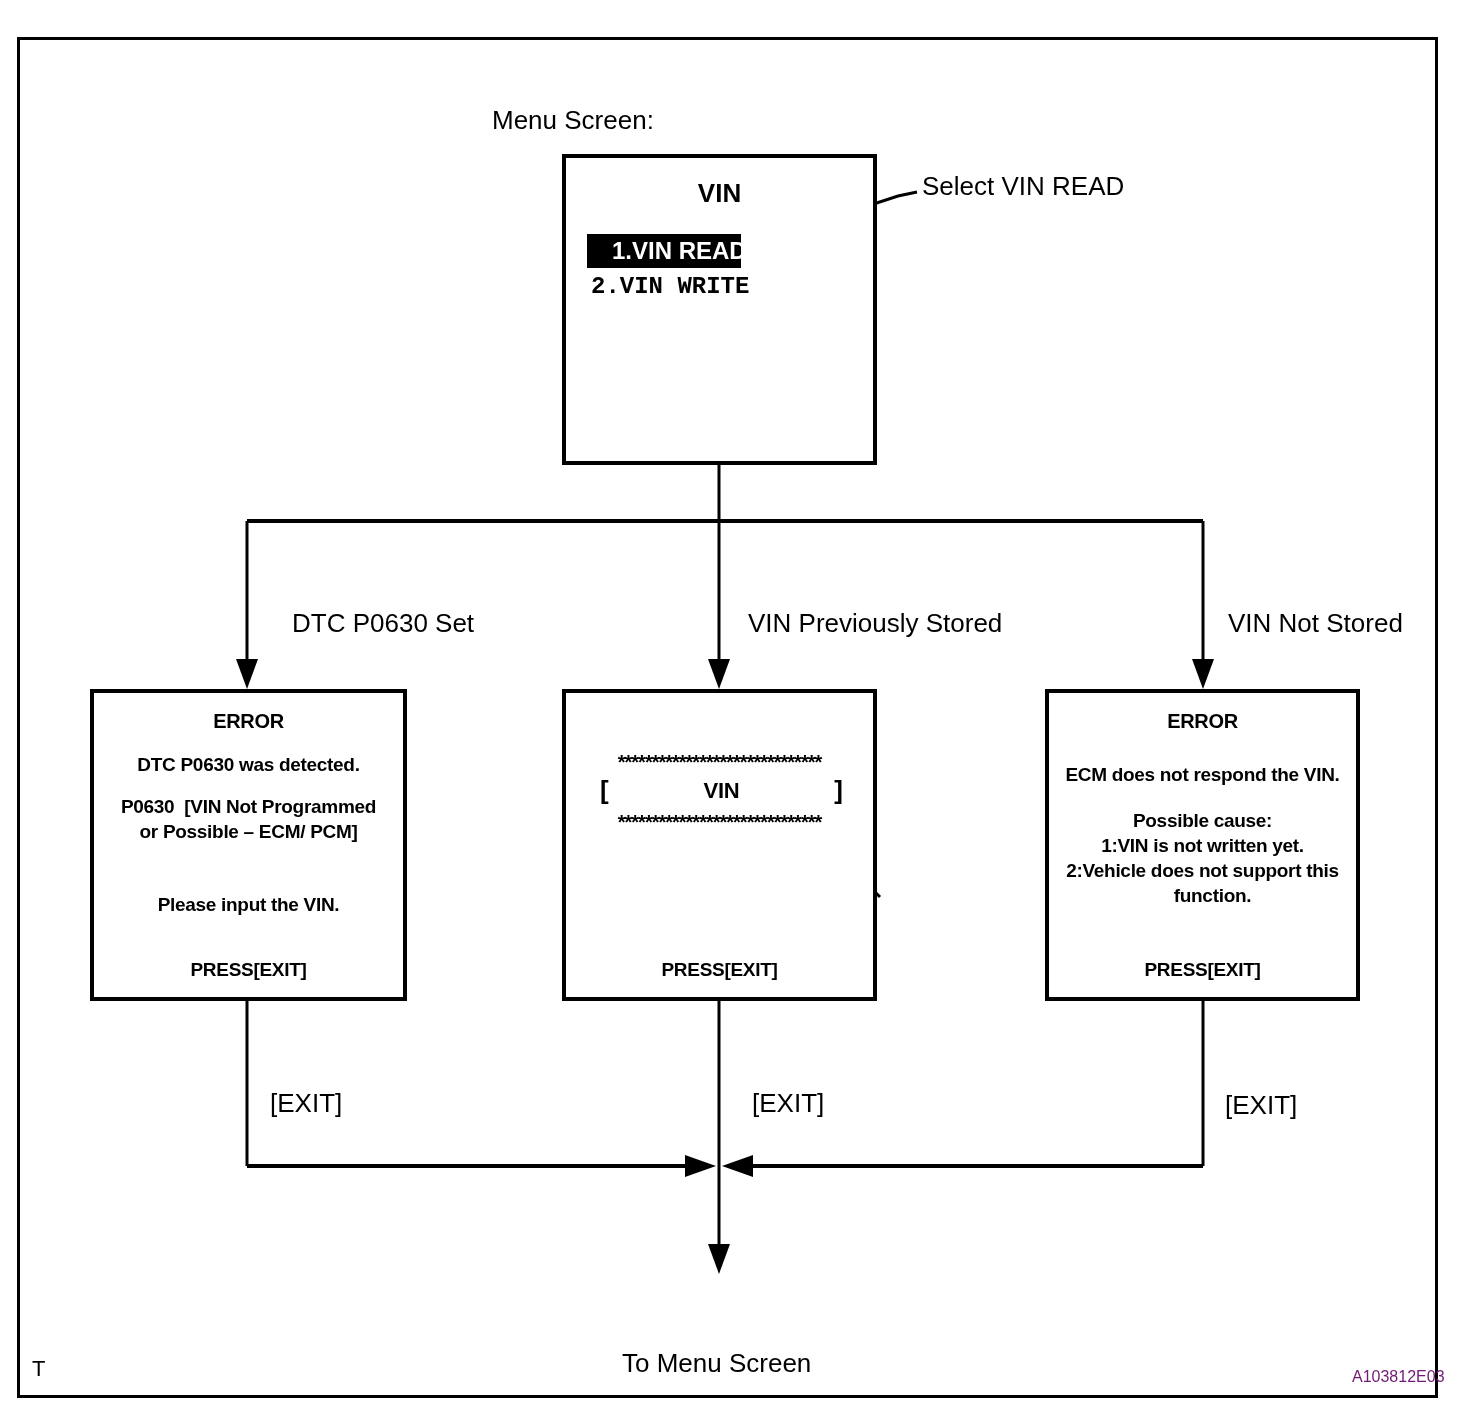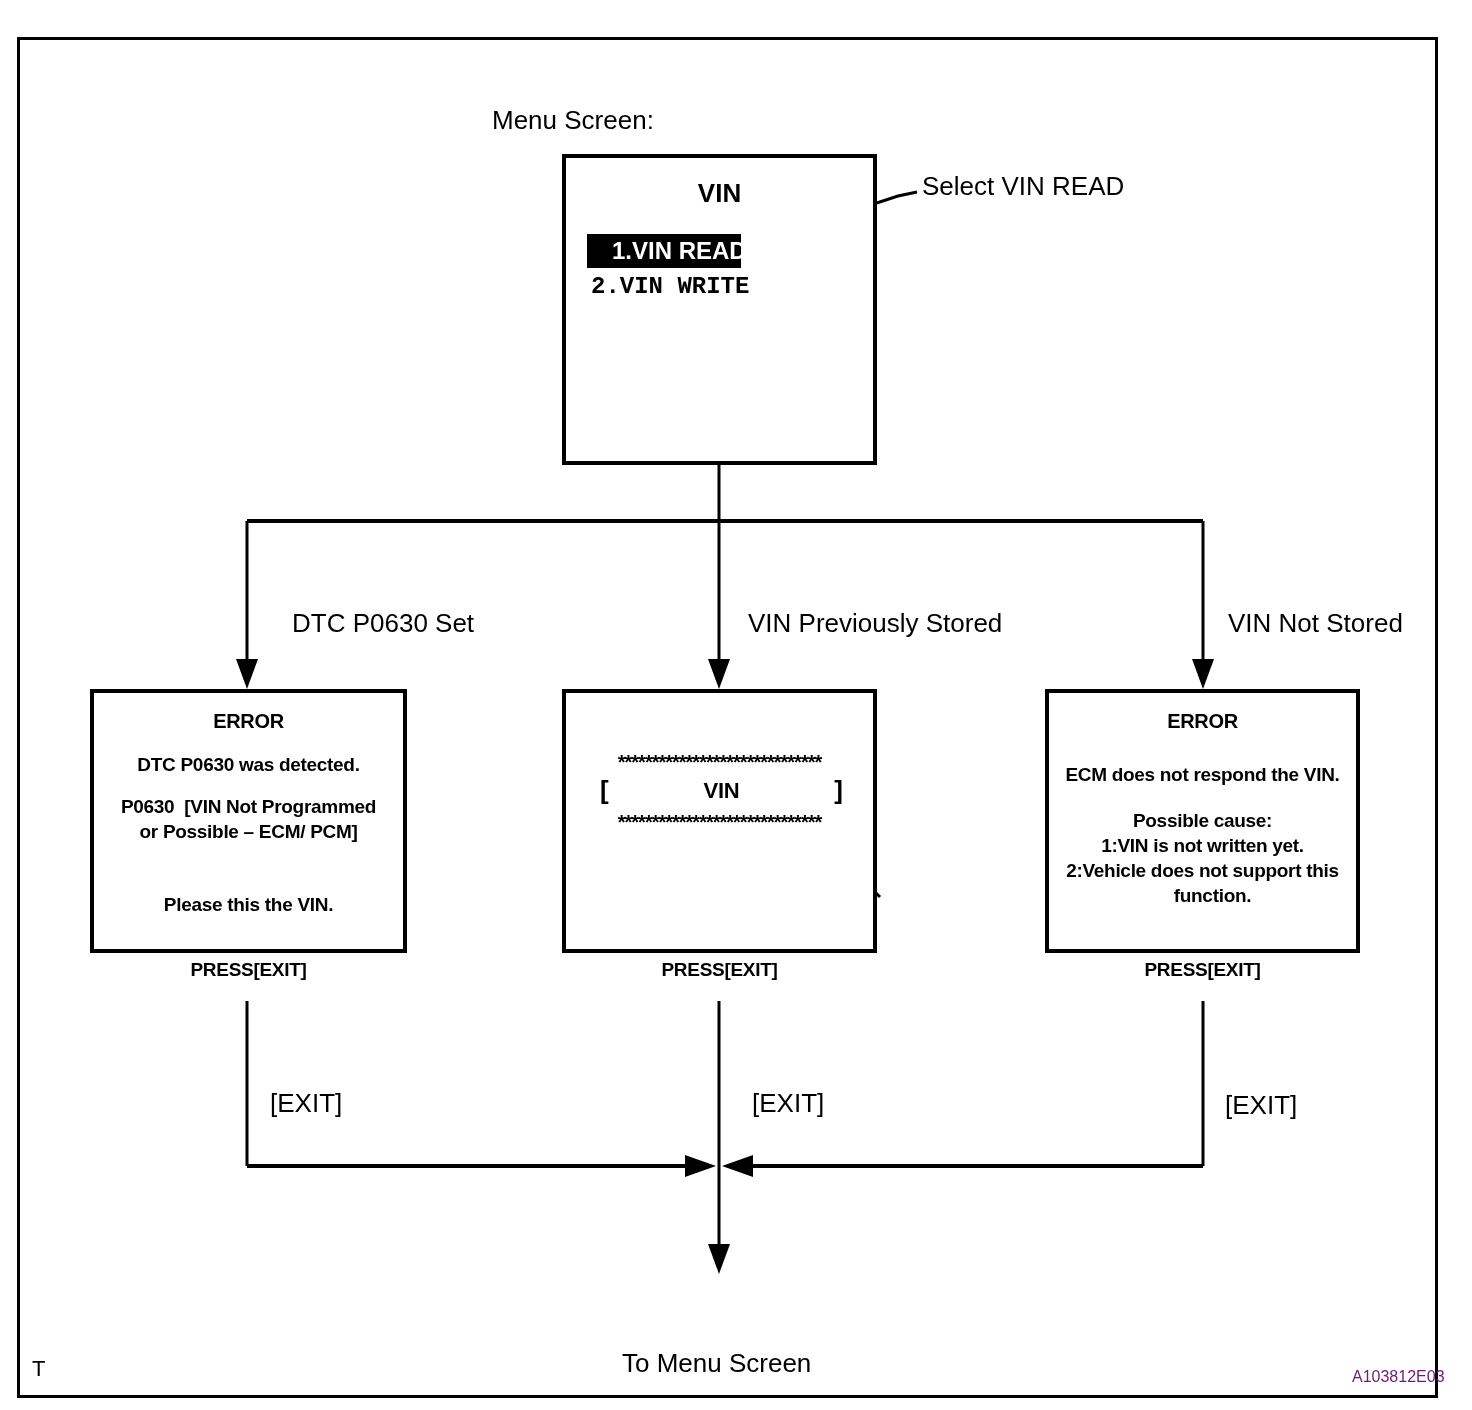--- a/index.html
+++ b/index.html
@@ -10,21 +10,21 @@
   .outer-border{
     position:absolute;left:17px;top:29px;width:1421px;height:1361px;
     border:3px solid #000;box-sizing:border-box;
   }
   .label{
     position:absolute;font-size:26px;line-height:30px;color:#000;white-space:nowrap;
   }
   .small-code{position:absolute;font-size:16px;color:#701a75;white-space:nowrap;}
   .corner-mark{position:absolute;font-size:22px;color:#000;}
   .screen-box{
-    position:absolute;width:315px;height:264px;border:4px solid #000;
+    position:absolute;width:315px;height:312px;border:4px solid #000;
     box-sizing:border-box;background:#fff;
   }
   .screen-text{
     position:absolute;left:0;right:0;text-align:center;
     font-weight:bold;font-size:19px;line-height:24px;letter-spacing:-0.3px;white-space:pre;
   }
   .screen-title{font-size:20px;}
   .menu-title{
     position:absolute;left:0;right:0;top:20px;text-align:center;
     font-weight:bold;font-size:26px;
@@ -101,21 +101,21 @@
 
   <div class="label" style="left:292px;top:600px;">DTC P0630 Set</div>
   <div class="label" style="left:748px;top:600px;">VIN Previously Stored</div>
   <div class="label" style="left:1228px;top:600px;">VIN Not Stored</div>
 
   <div class="screen-box" style="left:90px;top:681px;width:317px;">
     <div class="screen-text screen-title" style="top:16px;">ERROR</div>
     <div class="screen-text" style="top:60px;">DTC P0630 was detected.</div>
     <div class="screen-text" style="top:102px;">P0630  [VIN Not Programmed</div>
     <div class="screen-text" style="top:127px;">or Possible – ECM/ PCM]</div>
-    <div class="screen-text" style="top:200px;">Please this the VIN.</div>
+    <div class="screen-text" style="top:200px;">Please input the VIN.</div>
     <div class="screen-text" style="top:265px;">PRESS[EXIT]</div>
   </div>
 
   <div class="screen-box" style="left:562px;top:681px;">
     <div class="stars-row" style="top:58px;">******************************</div>
     <div class="bracket-row" style="top:82px;">
       <span class="bracket">[</span>
       <span class="vin">VIN</span>
       <span class="bracket">]</span>
     </div>

